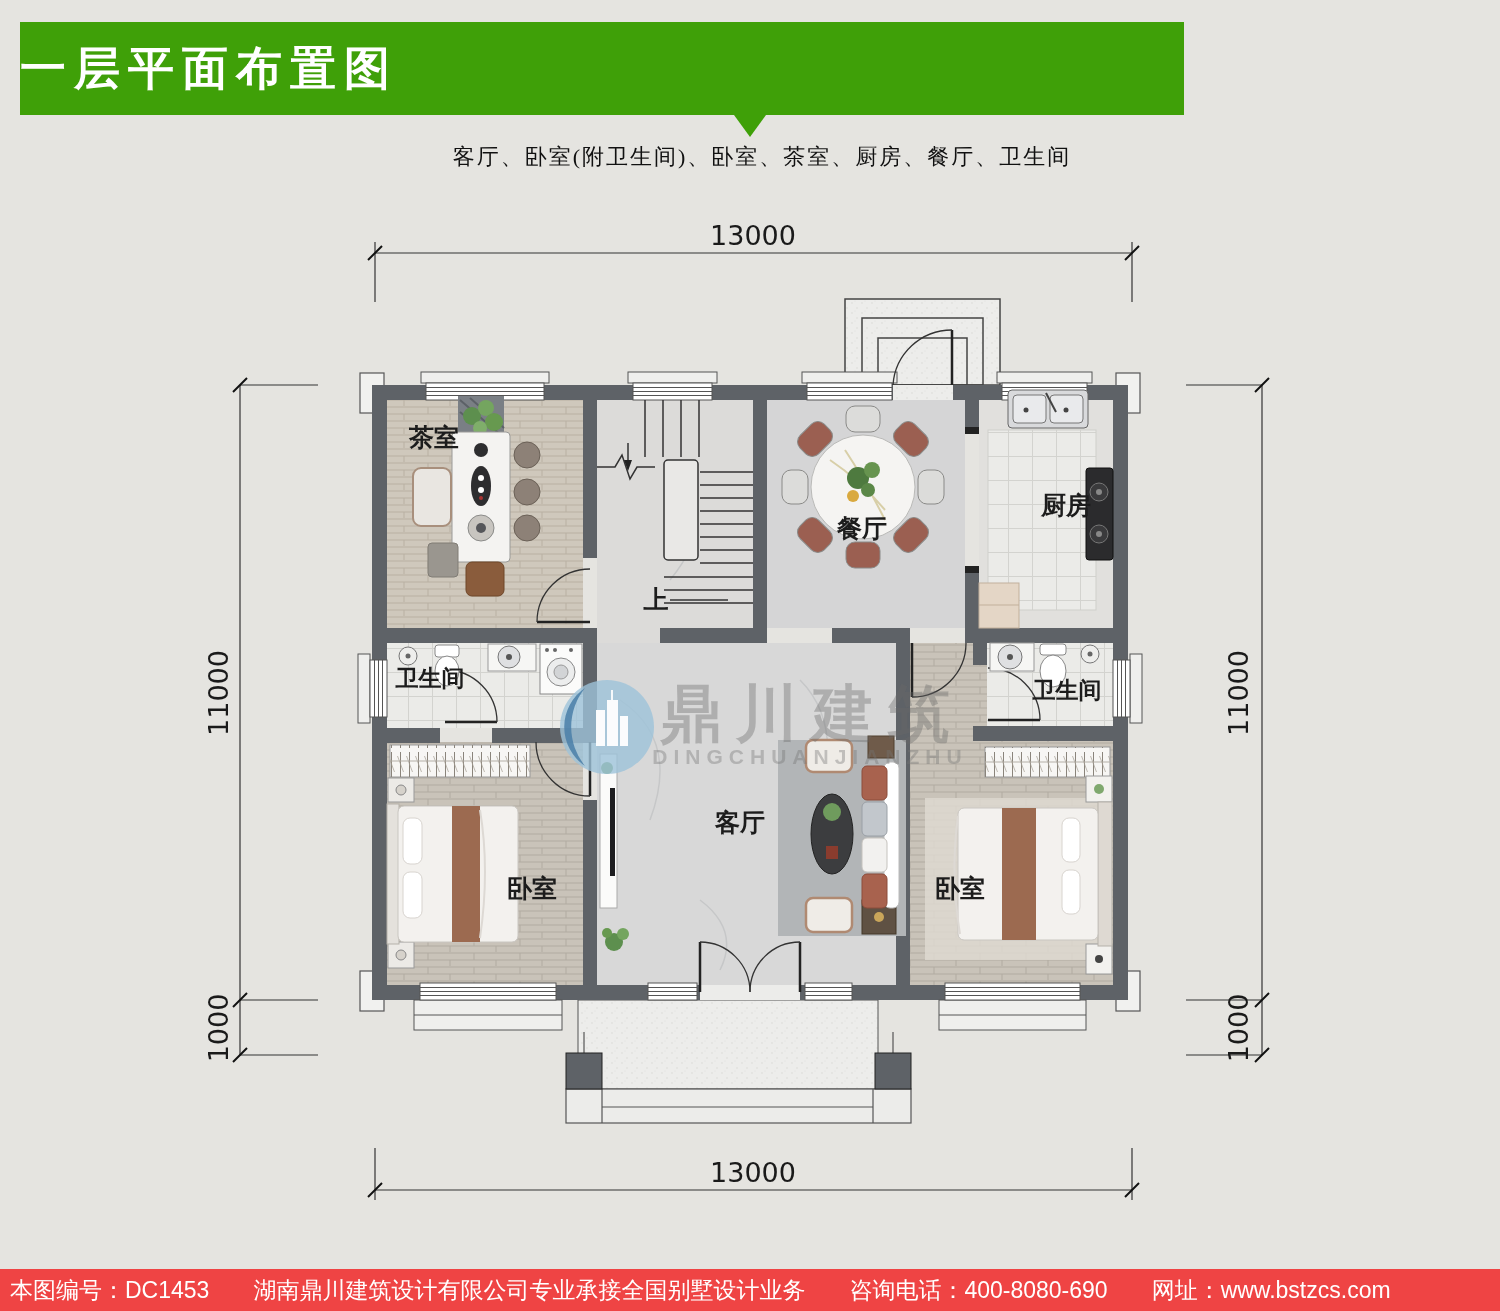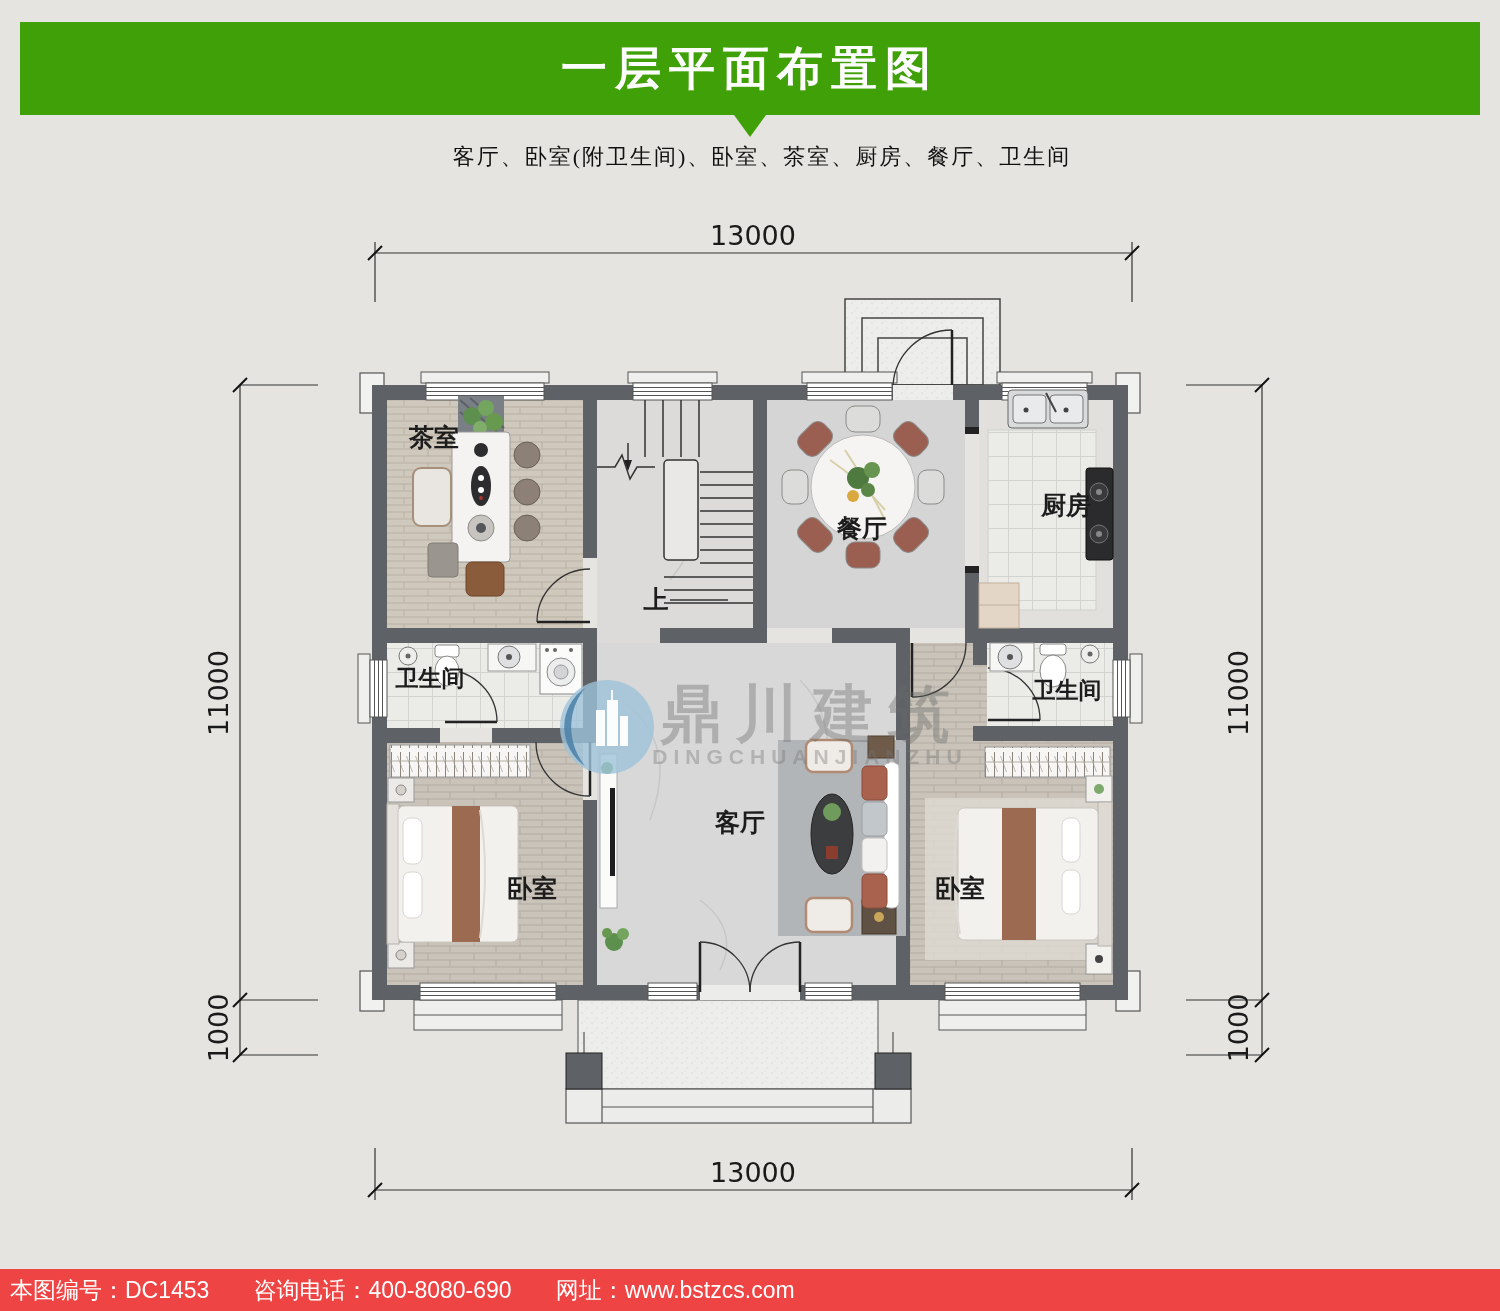--- a/index.html
+++ b/index.html
@@ -1,20 +1,20 @@
 <!DOCTYPE html>
 <html><head>
 <meta charset="utf-8">
 <style>
   html,body{margin:0;padding:0;}
   body{font-family:"Liberation Sans",sans-serif;}
   .page{position:relative;width:1500px;height:1311px;background:#e5e4e0;overflow:hidden;}
 
-  .header{position:absolute;left:20px;top:22px;width:1460px;height:93px;background:#3fa008;
-          display:flex;align-items:center;justify-content:center;}
+  .header{position:absolute;left:20px;top:22px;width:1164px;height:93px;background:#3fa008;
+          display:flex;align-items:center;justify-content:flex-start;}
   .header .title{color:#ffffff;font-size:46px;font-weight:bold;letter-spacing:8px;}
   .header-pointer{position:absolute;left:50%;top:115px;transform:translateX(-50%);
           width:0;height:0;border-left:16px solid transparent;border-right:16px solid transparent;
           border-top:22px solid #3fa008;}
   .subtitle{position:absolute;left:0;top:142px;width:100%;text-align:center;
           font-family:"Liberation Serif",serif;font-size:22px;color:#111;letter-spacing:2px;margin-left:12px;}
 
   .plan-svg{position:absolute;left:0;top:215px;}
 
   .footer{position:absolute;left:0;top:1269px;width:100%;height:42px;background:#ef4444;
@@ -414,17 +414,18 @@
       <text x="753" y="1182" text-anchor="middle" class="dim-label">13000</text>
       <text x="228" y="693" text-anchor="middle" transform="rotate(-90 228 693)" class="dim-label">11000</text>
       <text x="228" y="1028" text-anchor="middle" transform="rotate(-90 228 1028)" class="dim-label">1000</text>
       <text x="1248" y="693" text-anchor="middle" transform="rotate(-90 1248 693)" class="dim-label">11000</text>
       <text x="1248" y="1028" text-anchor="middle" transform="rotate(-90 1248 1028)" class="dim-label">1000</text>
     </g>
   </svg>
 
   <div class="footer">
     <span>本图编号：DC1453</span>
+    <span>湖南鼎川建筑设计有限公司专业承接全国别墅设计业务</span>
     <span>咨询电话：400-8080-690</span>
     <span>网址：www.bstzcs.com</span>
   </div>
 
 </div>
 
 </body></html>

